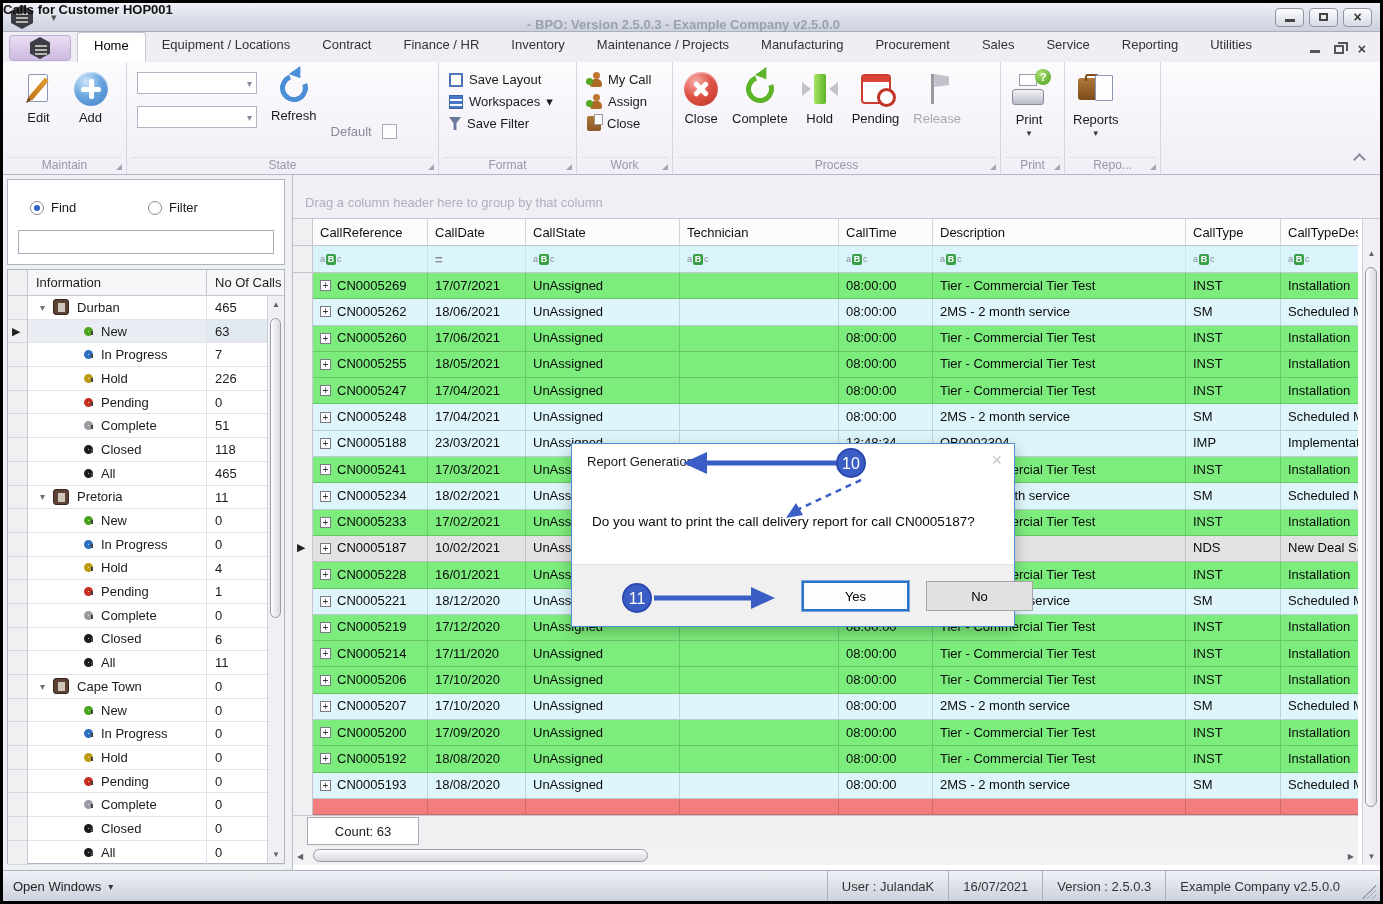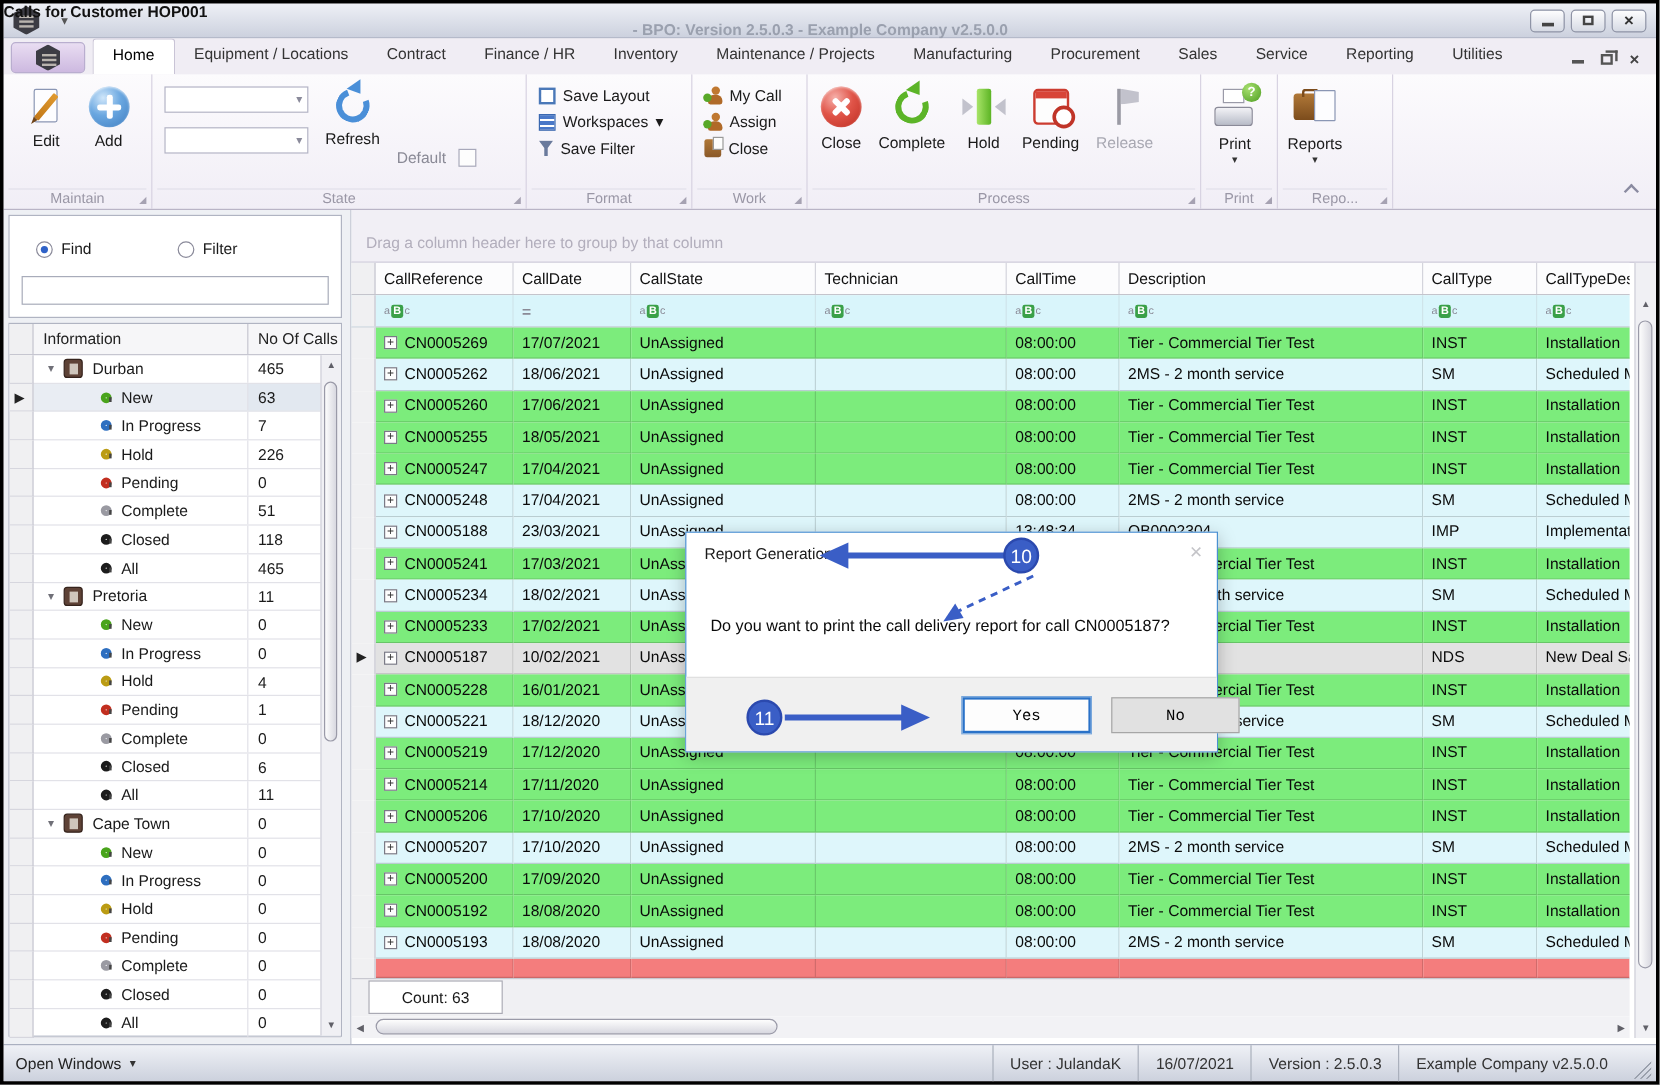--- a/index.html
+++ b/index.html
@@ -209,21 +209,21 @@
   .vthumb{position:absolute;left:2px;top:48px;width:12px;height:540px;border-radius:6px;border:1px solid #9a9aa8;
     background:linear-gradient(90deg,#fdfdfd,#d8d8e0);}
 
   
   .dialog{position:absolute;left:568px;top:440px;width:444px;height:184px;background:#fff;border:1px solid var(--dialog-border);
     box-shadow:0 4px 14px rgba(0,0,0,.25);z-index:40;}
   .dtitle{position:absolute;left:15px;top:10px;color:#1a1a1a;}
   .dclose{position:absolute;right:12px;top:6px;color:#c4c4c8;font-size:18px;cursor:default;}
   .dmsg{position:absolute;left:20px;top:70px;right:14px;color:#0a0a0a;font-size:13.5px;}
   .dfooter{position:absolute;left:0;right:0;bottom:0;height:62px;background:#f0f0f0;border-top:1px solid #e0e0e0;}
-  .dbtn{position:absolute;top:16px;width:107px;height:30px;font-family:Liberation Mono, monospace;font-size:13px;cursor:default;}
+  .dbtn{position:absolute;top:16px;width:107px;height:30px;font-family:Liberation Sans, sans-serif;font-size:13px;cursor:default;}
   .dbtn.yes{left:230px;background:#fdfdfd;border:2px solid #2a72c8;outline:1px solid #7aa8dc;color:#000;}
   .dbtn.no{left:354px;background:#e1e1e1;border:1px solid #a6a6a6;color:#000;}
 
   
   .annot{position:absolute;left:0;top:0;width:1377px;height:898px;z-index:60;pointer-events:none;}
   .annot text{font-family:"Liberation Sans",sans-serif;font-size:16px;fill:#fff;}
 
   
   .statusbar{position:absolute;left:0;bottom:0;width:1377px;height:31px;background:linear-gradient(#eff1f6,#ccd1dd);
     border-top:1px solid #aab0c0;display:flex;align-items:center;z-index:70;}

